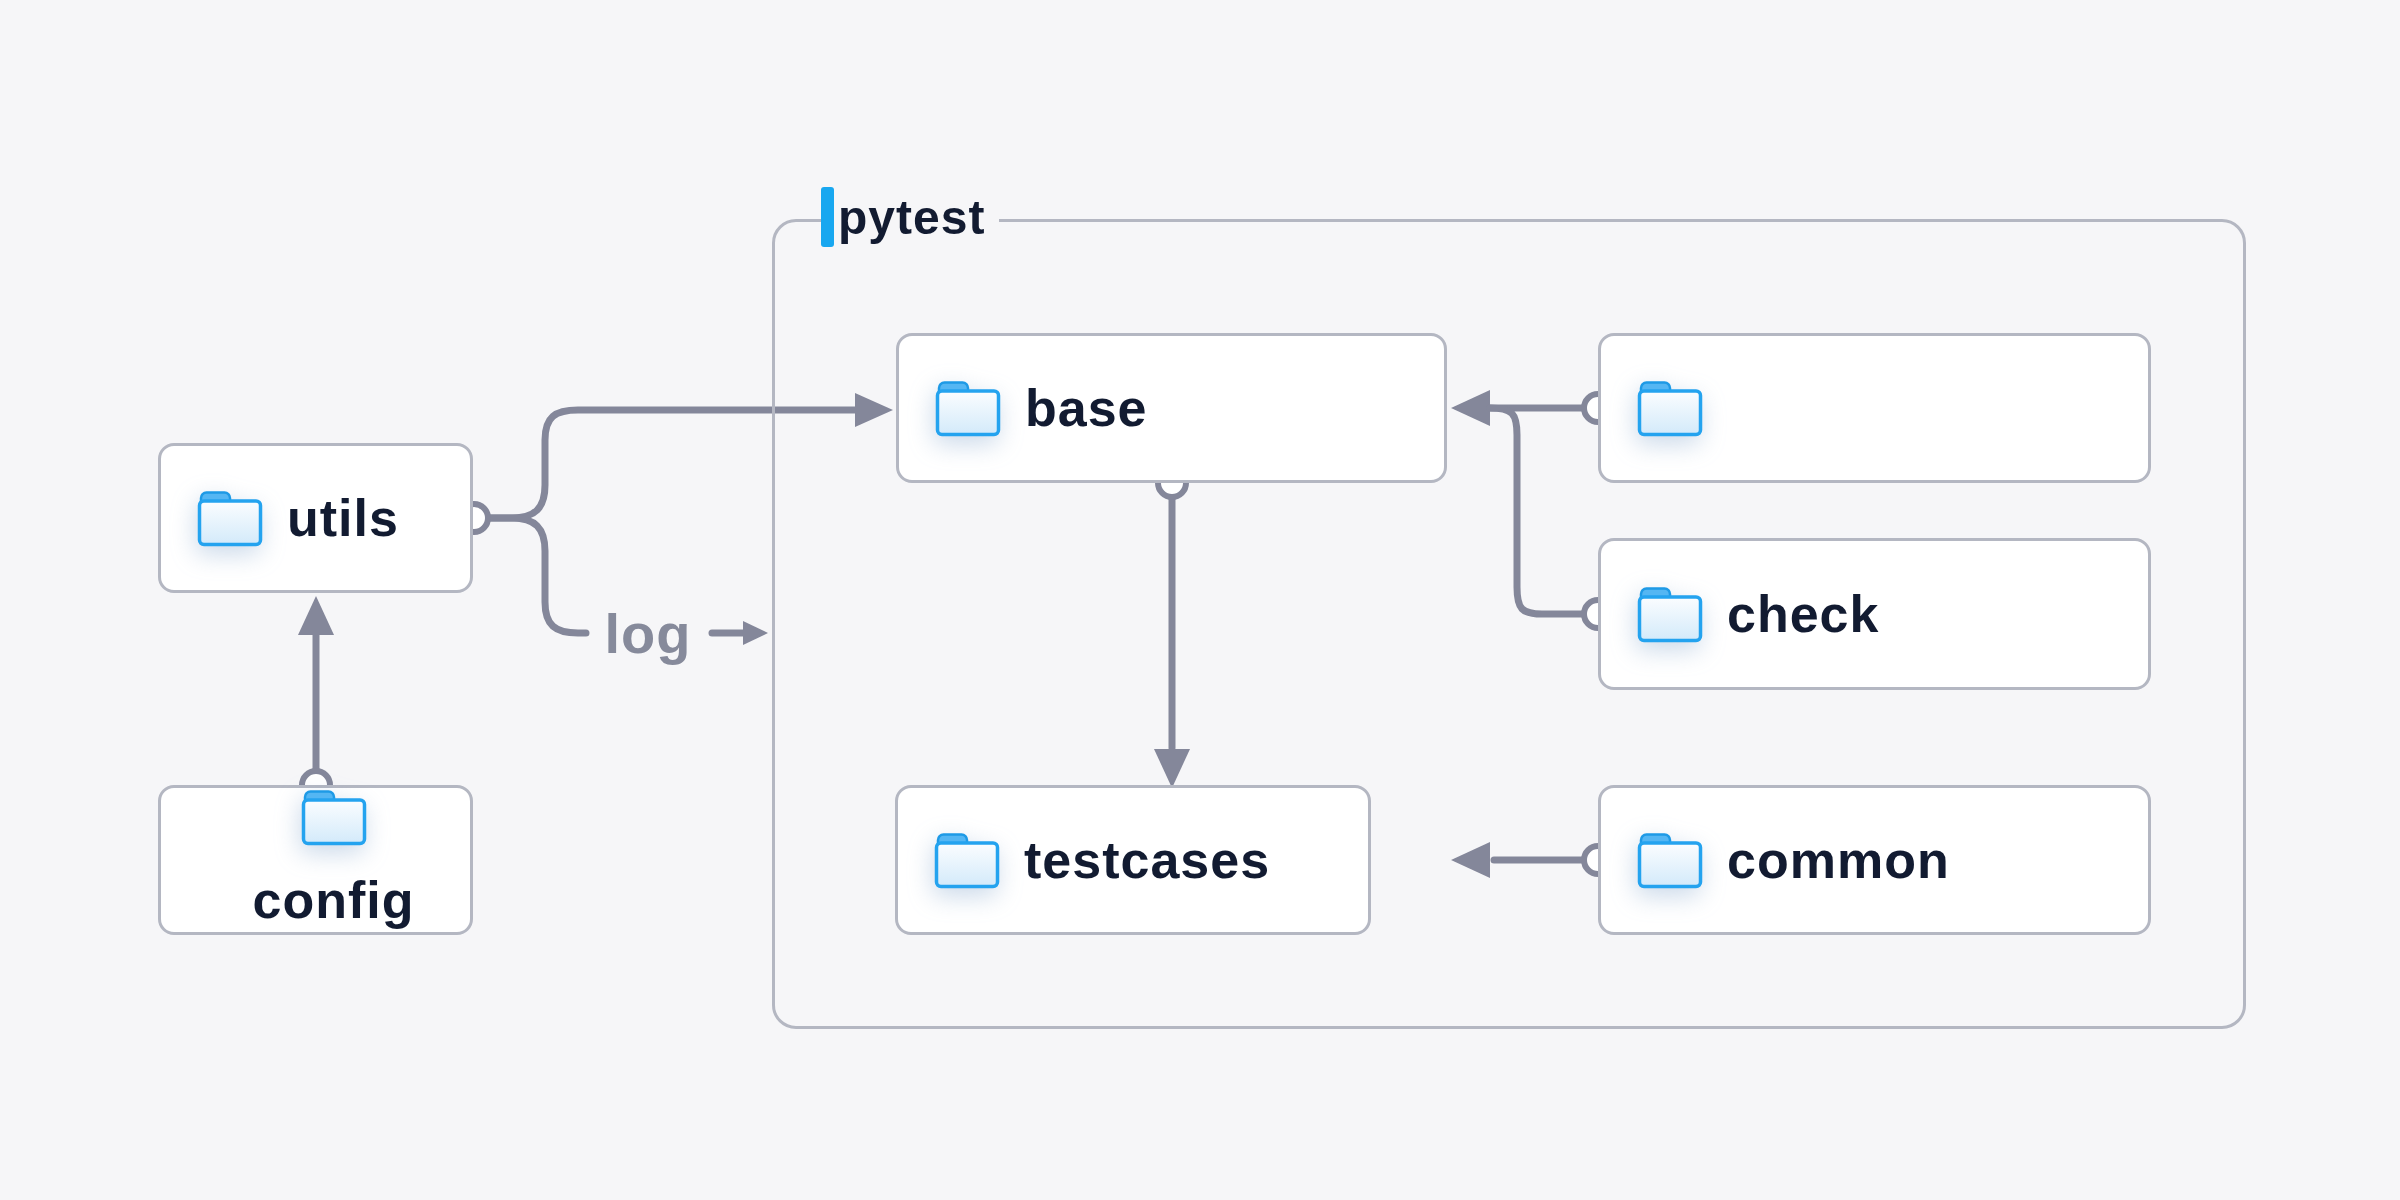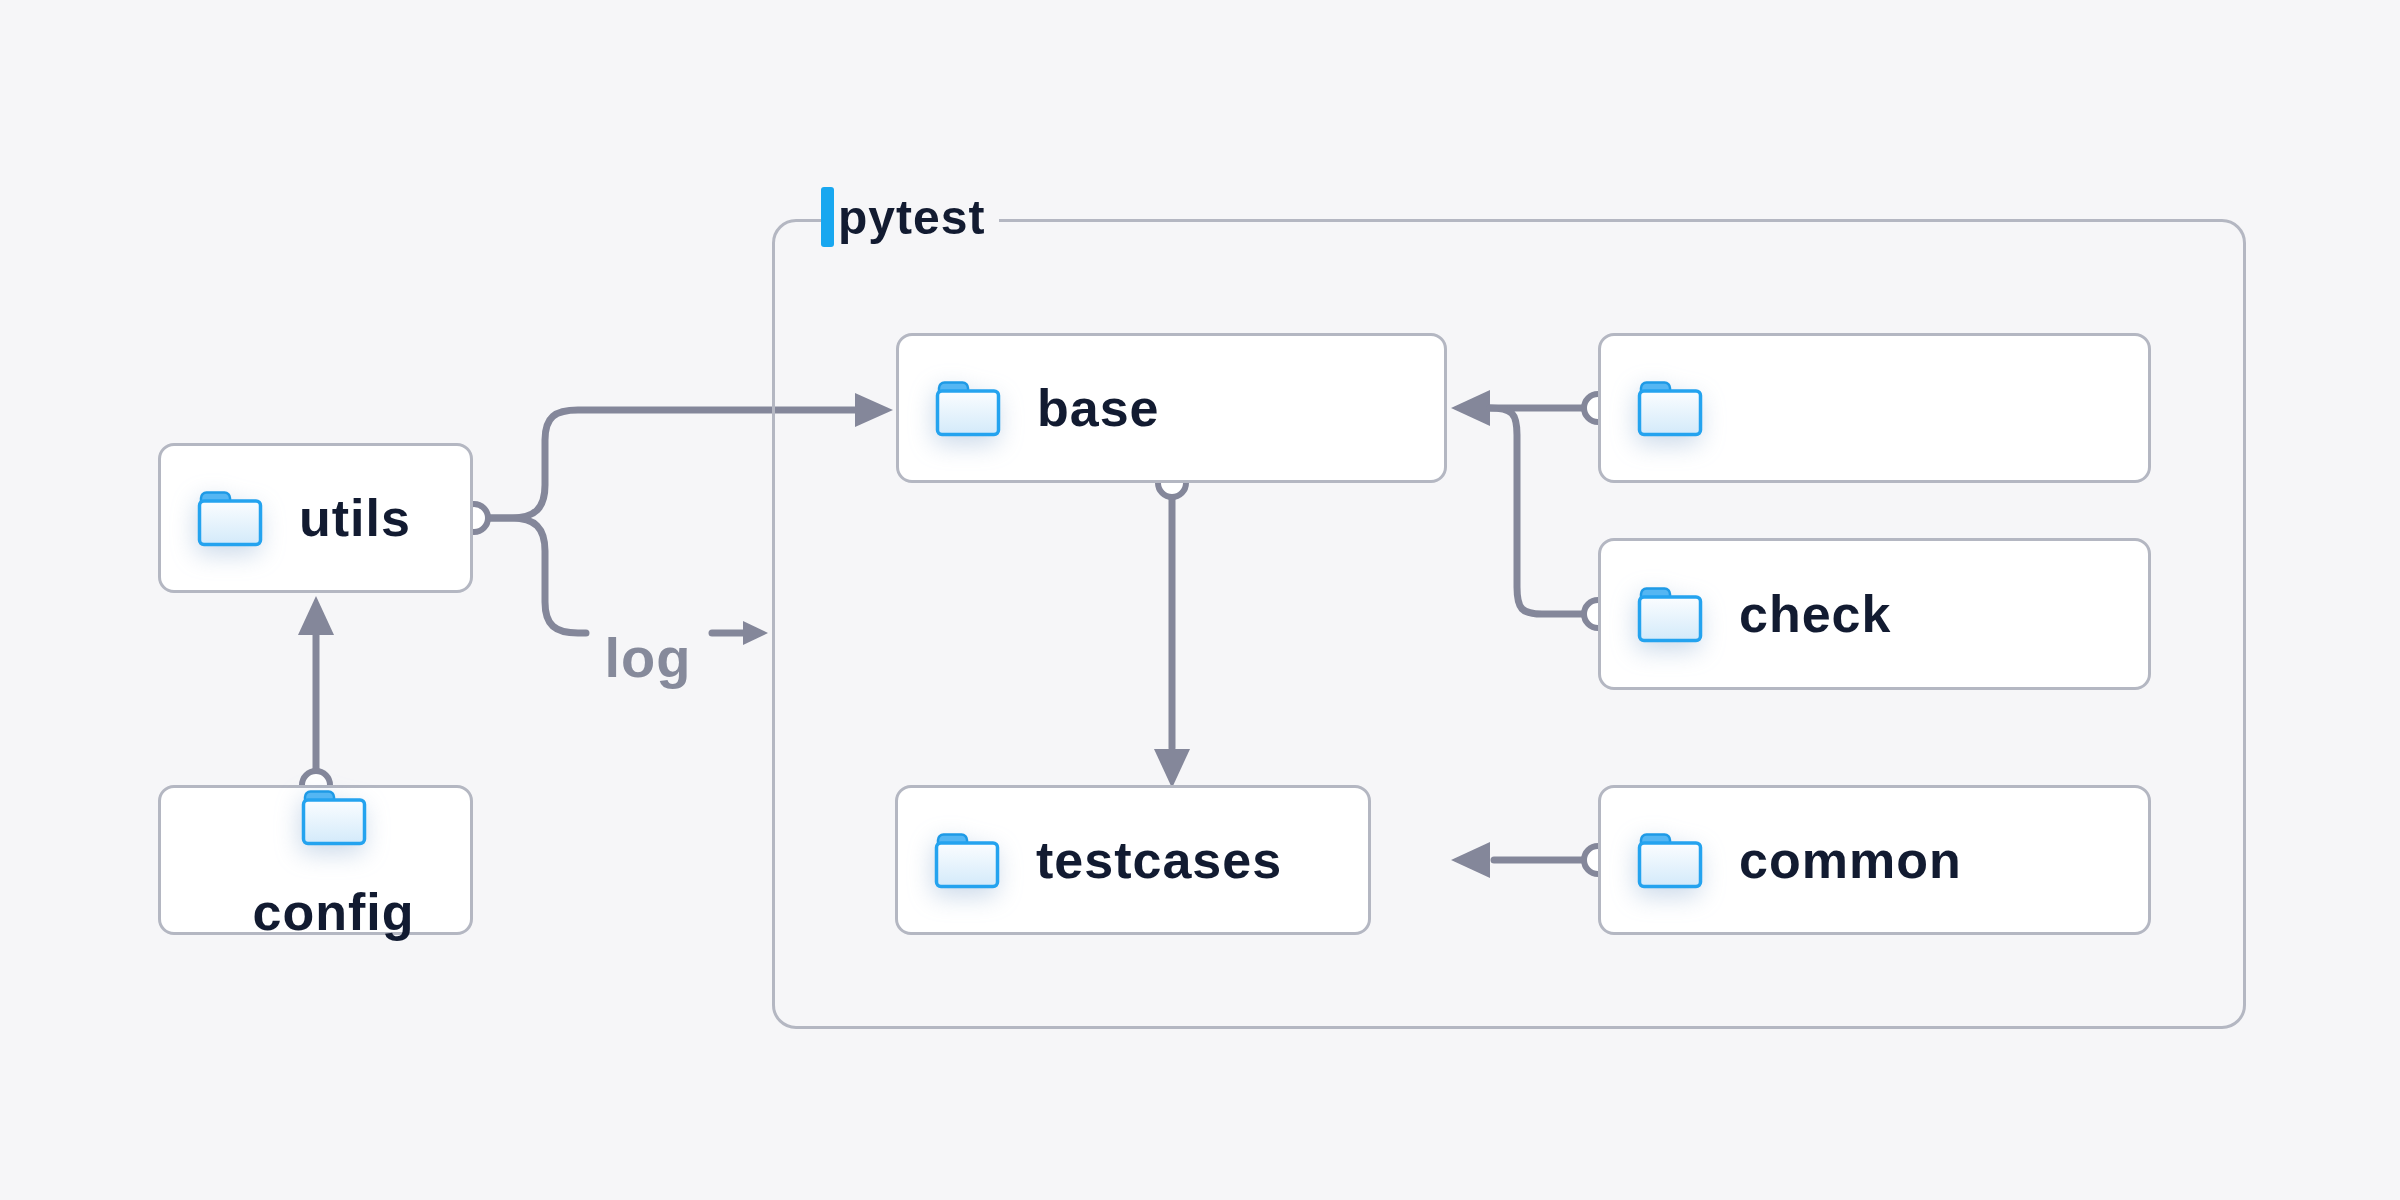--- a/index.html
+++ b/index.html
@@ -52,21 +52,21 @@
   
   .node {
     position: absolute;
     background: #ffffff;
     border: 3px solid #b4b7c2;
     border-radius: 16px;
     box-sizing: border-box;
     display: flex;
     align-items: center;
     padding-left: 36px;
-    gap: 36px;
+    gap: 24px;
   }
   .node-label {
     font-size: 52px;
     font-weight: 700;
     color: #121b31;
     letter-spacing: 1px;
     white-space: nowrap;
   }
   .folder { filter: drop-shadow(-2px 8px 12px rgba(110,150,195,0.35)); flex: 0 0 auto; }
 
@@ -81,21 +81,20 @@
   
   .log-label {
     position: absolute;
     left: 596px; top: 601px;
     width: 104px;
     text-align: center;
     font-size: 56px;
     font-weight: 600;
     color: #868a9b;
     letter-spacing: 1px;
-    margin-top: 24px;
   }
 </style>
 </head>
 <body>
 
 <div class="stage">
 
   <svg width="0" height="0" style="position:absolute">
     <defs>
       <linearGradient id="folderGrad" x1="0" y1="0" x2="0" y2="1">

